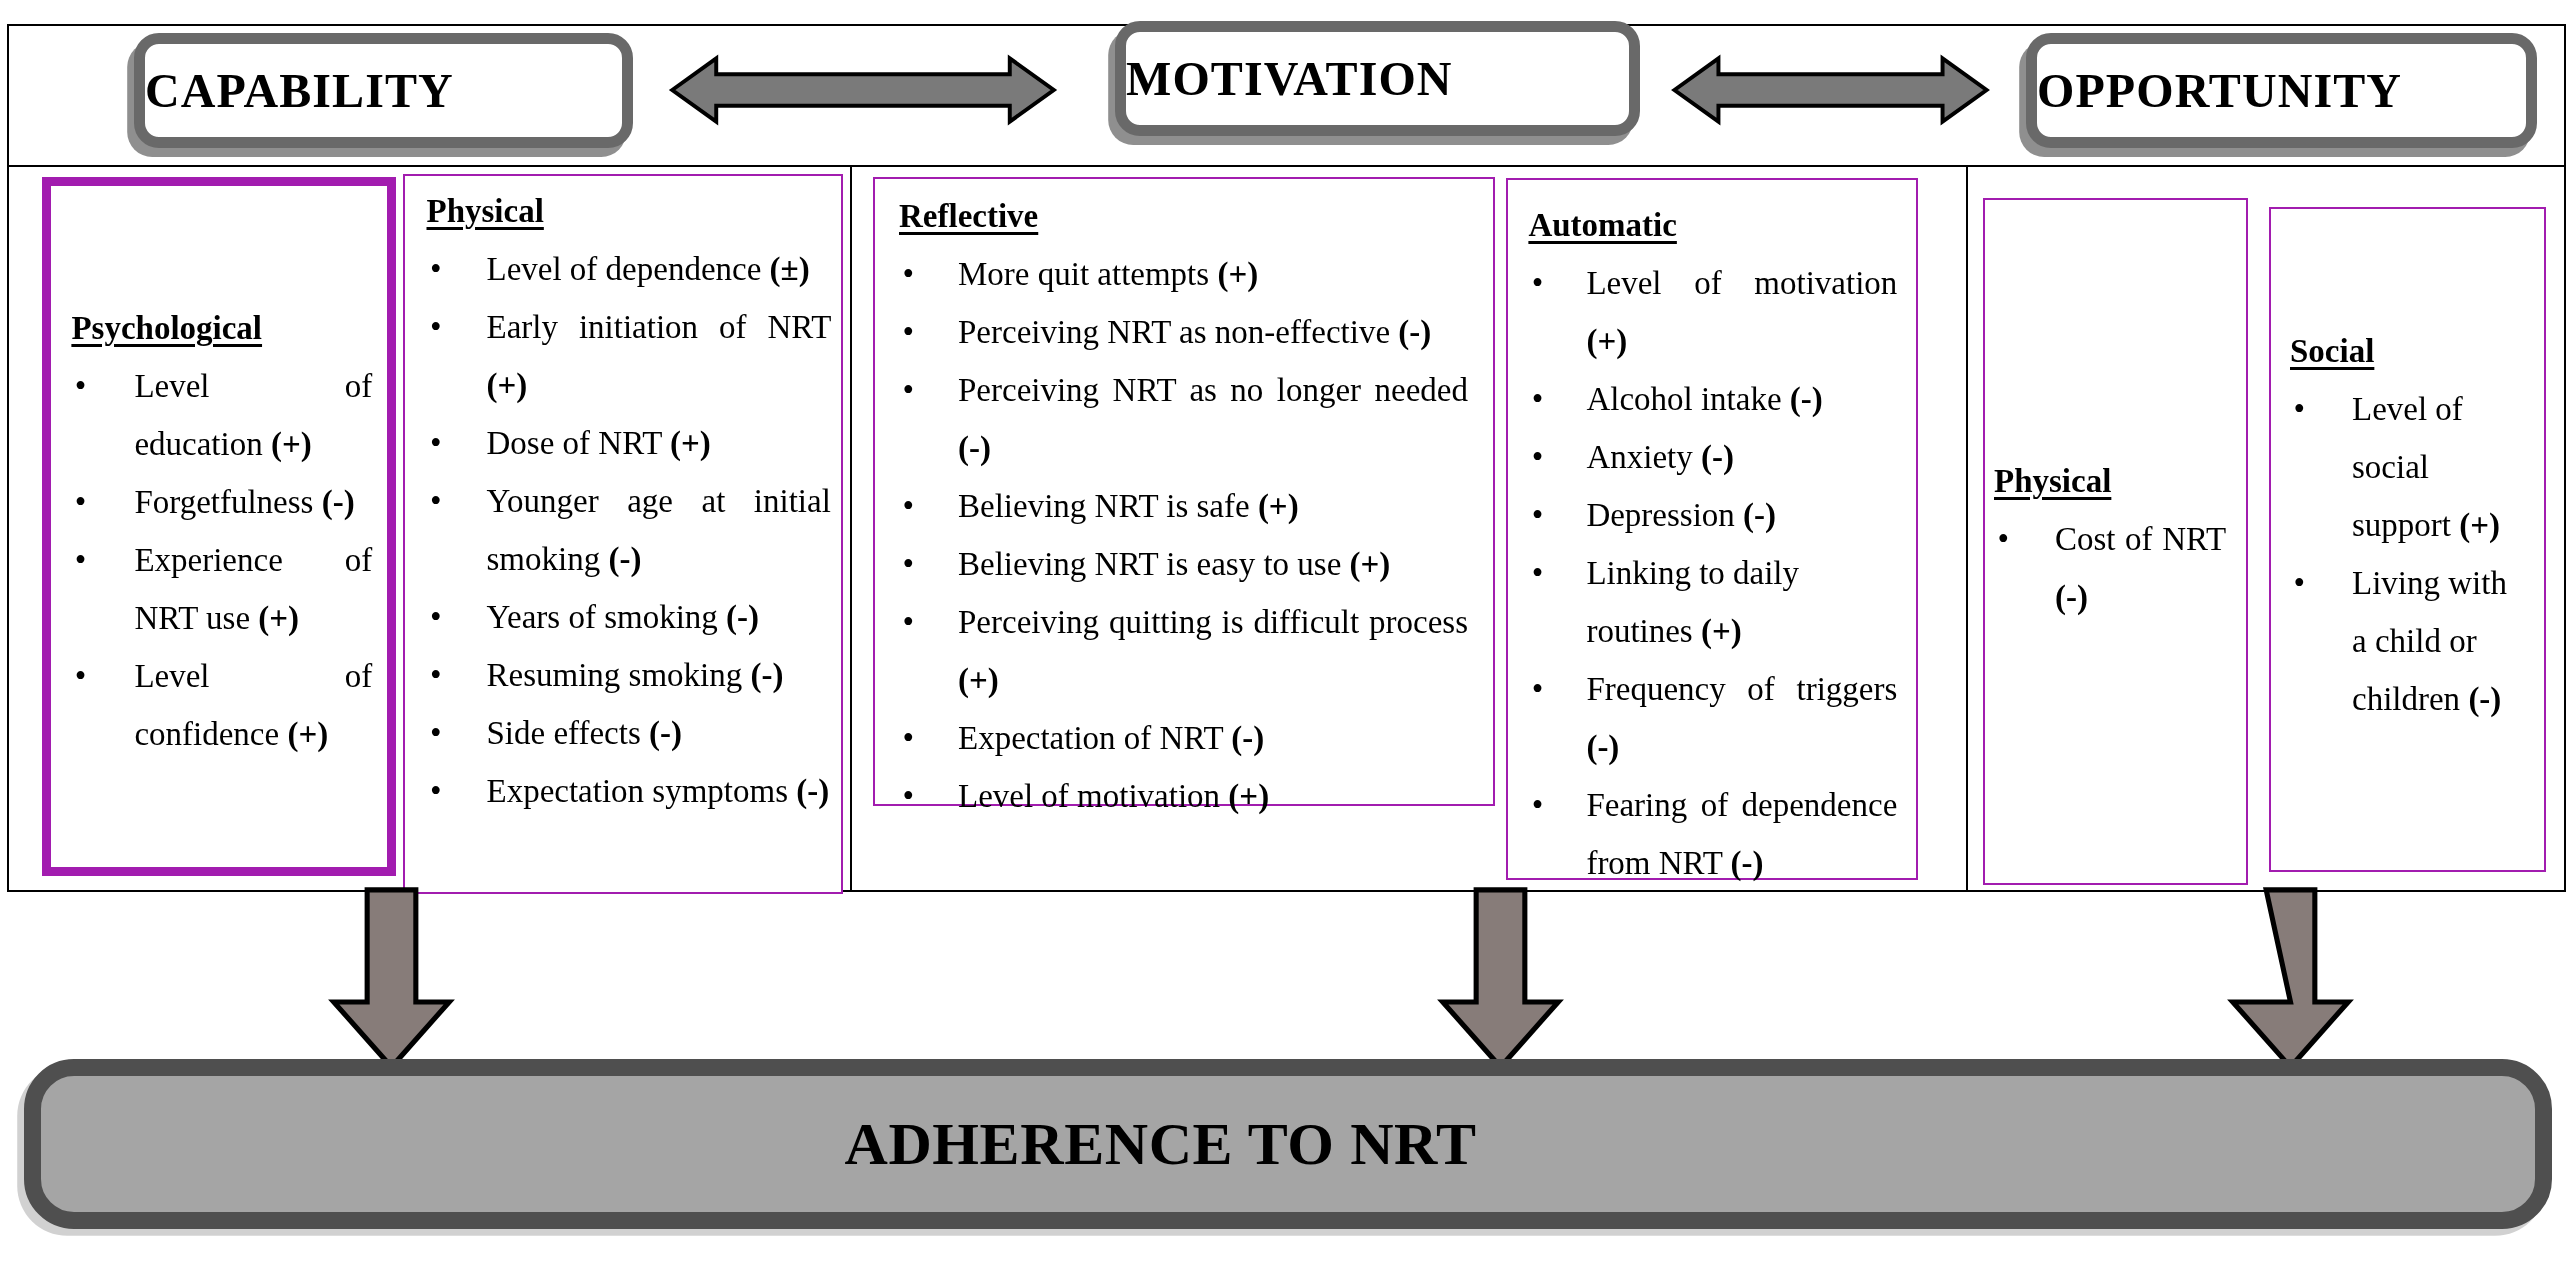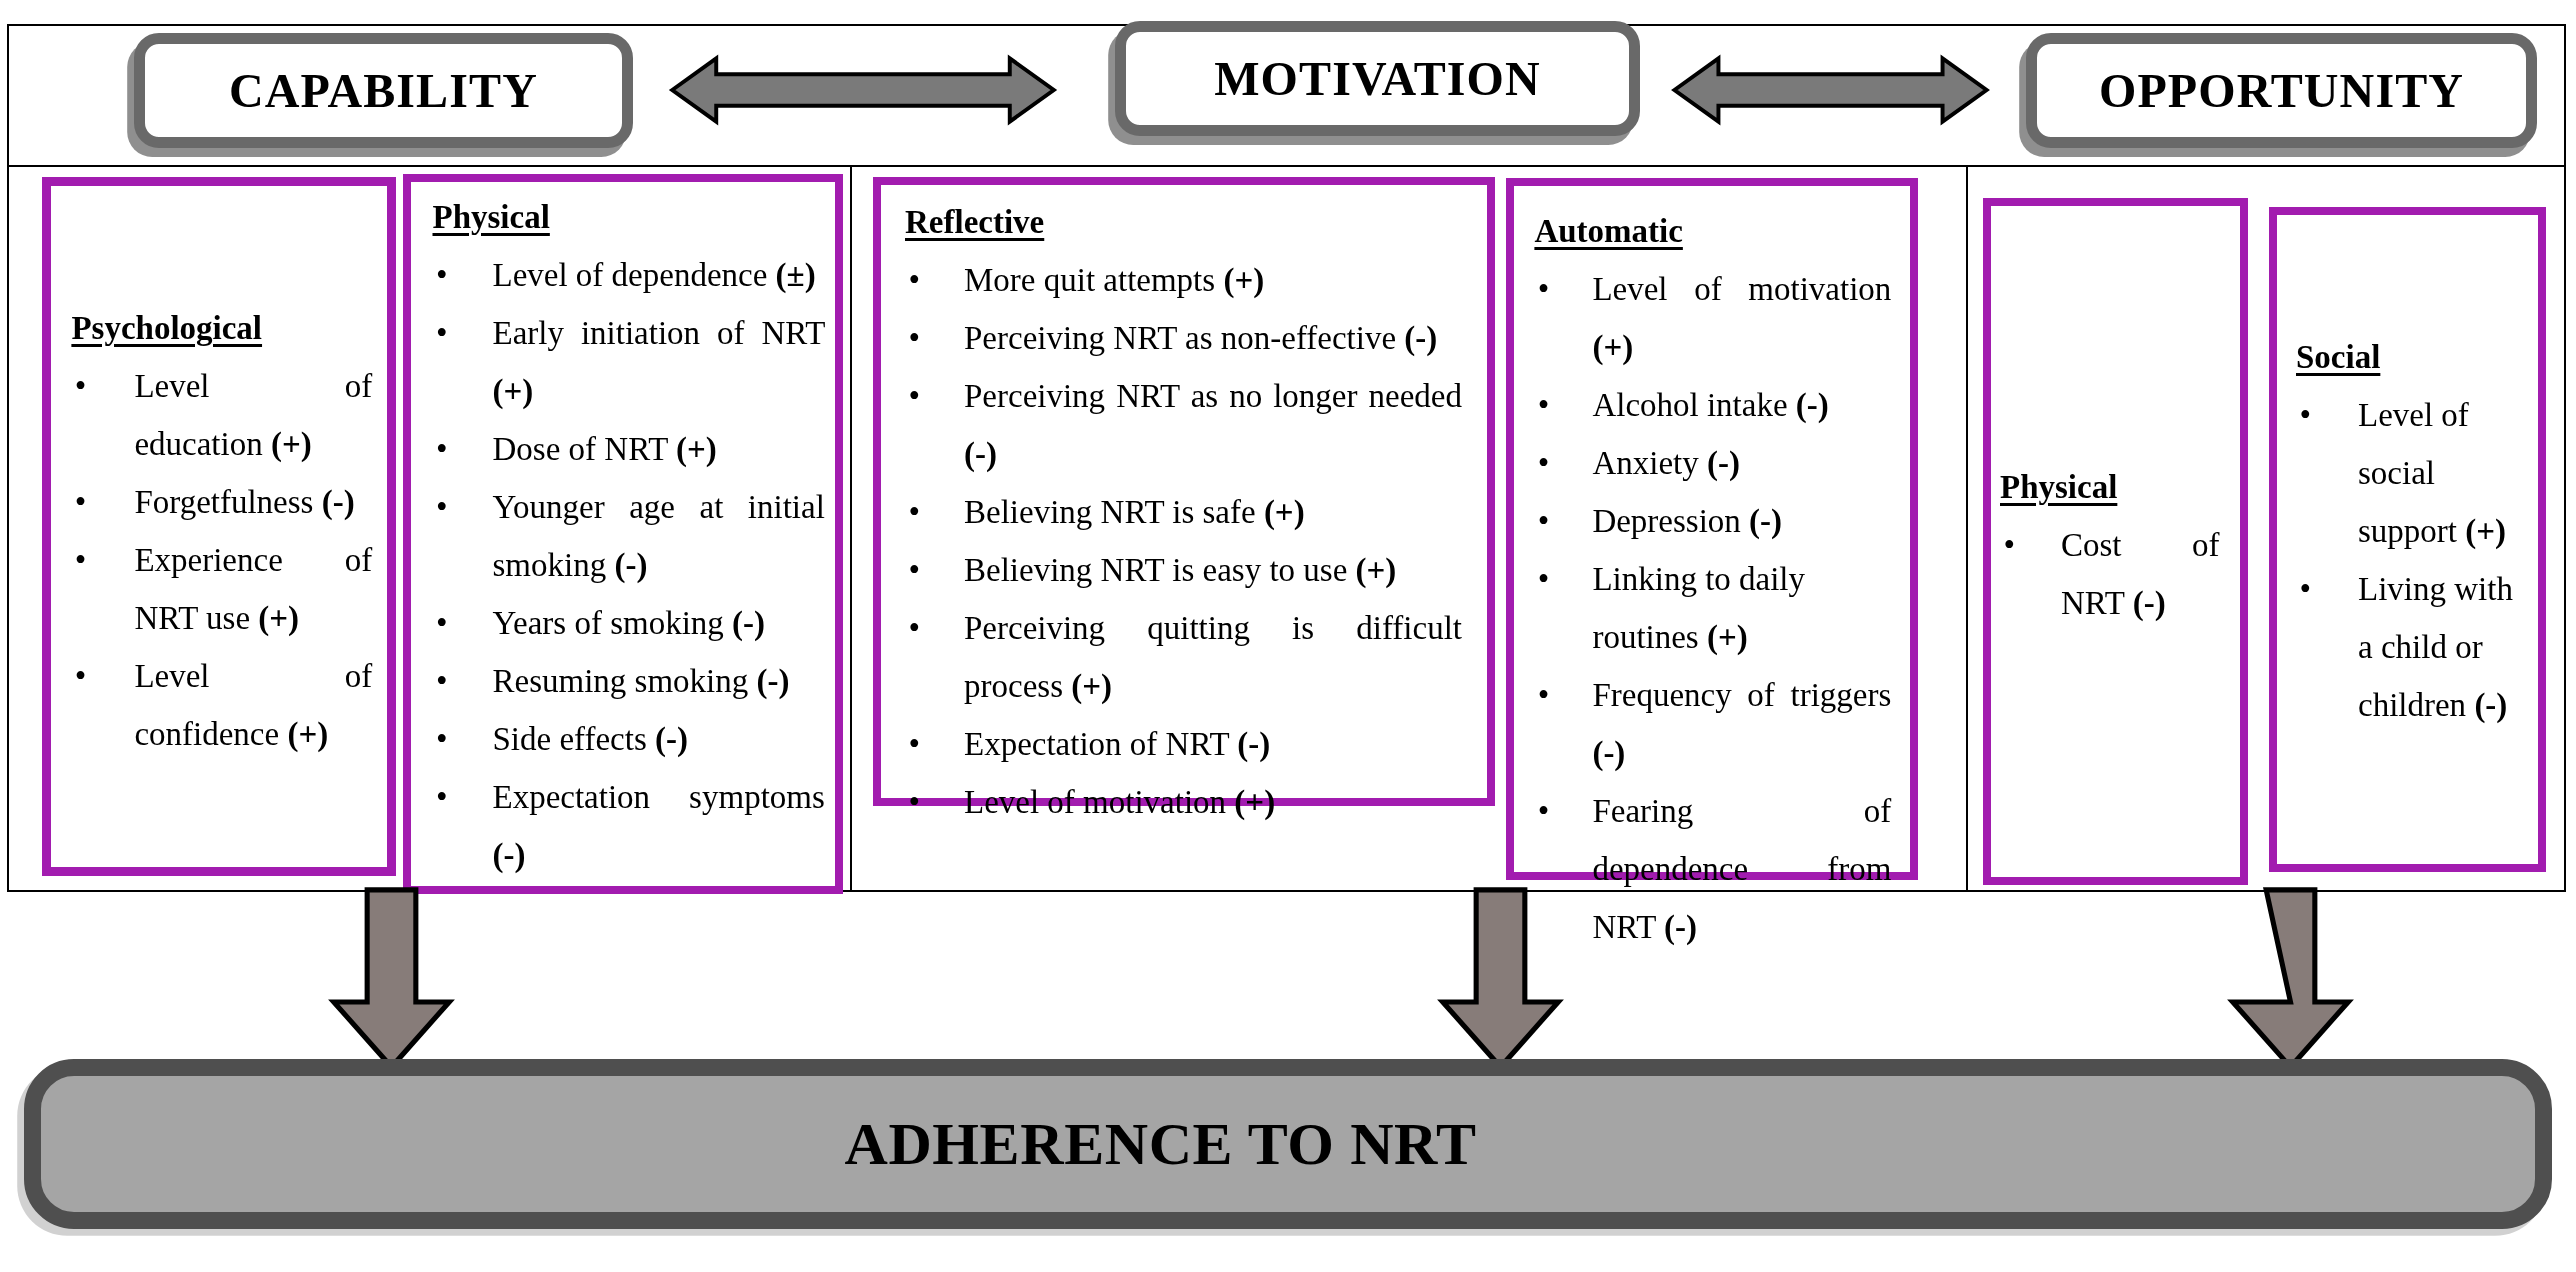--- a/index.html
+++ b/index.html
@@ -8,25 +8,25 @@
 
   
   #frame{position:absolute;left:6.8px;top:24px;width:2559px;height:868px;
          border:2.3px solid #000;box-sizing:border-box;background:#fff;}
   .hline{position:absolute;background:#000;height:2.3px;}
   .vline{position:absolute;background:#000;width:2.3px;}
 
   
   .hbox{position:absolute;height:115px;background:#fff;border:11.3px solid #696969;
         border-radius:25px;box-sizing:border-box;display:flex;align-items:center;
-        justify-content:center;box-shadow:-6.8px 9px 0 #8f8f8f;}
+        justify-content:flex-start;box-shadow:-6.8px 9px 0 #8f8f8f;}
   .hbox .hlabel{font-weight:bold;font-size:48px;letter-spacing:1.1px;white-space:nowrap;}
 
   
-  .fbox{position:absolute;background:#fff;border:8px solid #a21caf;box-sizing:border-box;}
+  .fbox{position:absolute;background:#fff;border:2px solid #a21caf;box-sizing:border-box;}
   #box-psych{border-width:9px;}
   .box-title{font-weight:bold;font-size:33px;line-height:58px;
              text-decoration:underline;text-decoration-thickness:2.8px;text-underline-offset:5.1px;}
   .fbox ul{list-style:none;margin:0;padding:0;}
   .fbox li{position:relative;font-size:33px;line-height:58px;text-align:justify;}
   .fbox li::before{content:"\2022";position:absolute;left:3.4px;top:0;}
   .fbox li .t{white-space:pre-line;}
   .fbox li b{font-weight:bold;}
 
   

